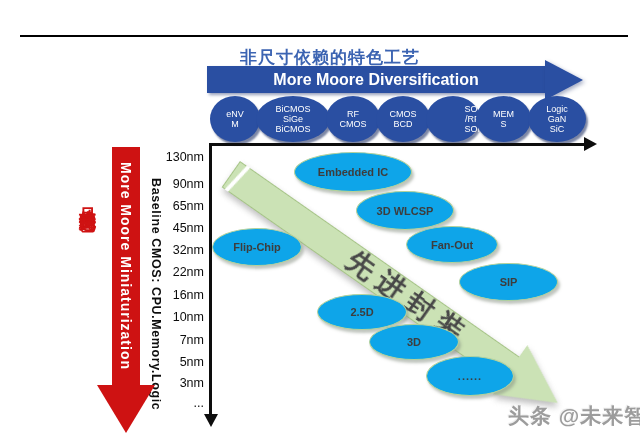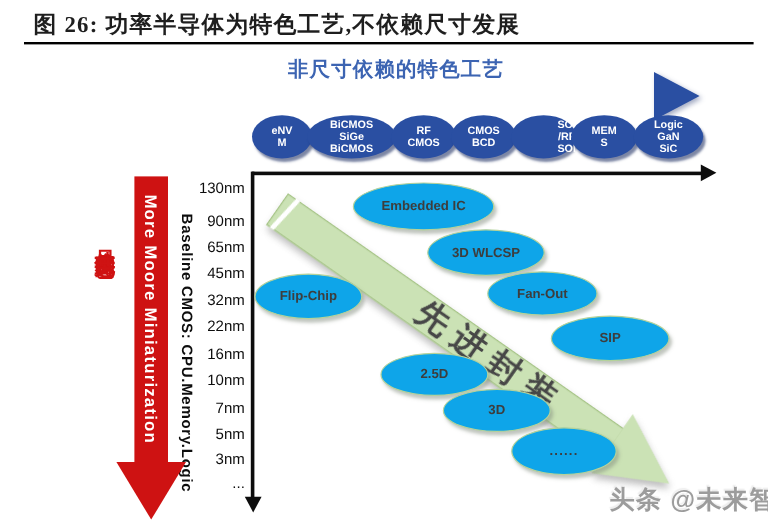--- a/index.html
+++ b/index.html
@@ -13,23 +13,23 @@
 
   
   .top-label{position:absolute;left:210px;top:46px;width:240px;text-align:center;
              font-size:17px;font-weight:bold;color:#3c64b2;letter-spacing:1px;}
   .harrow-body{position:absolute;left:207px;top:66px;width:338px;height:27px;background:#2a4fa2;
                display:flex;align-items:center;justify-content:center;color:#fff;
                font-size:16px;font-weight:bold;box-shadow:2px 2px 3px rgba(25,45,105,.45);}
   .harrow-head{position:absolute;left:545px;top:60px;width:0;height:0;
                border-top:20px solid transparent;border-bottom:20px solid transparent;
                border-left:38px solid #2a4fa2;filter:drop-shadow(2px 2px 2px rgba(25,45,105,.4));}
-  .b-ell{position:absolute;top:96px;height:36px;border-radius:50%;background:#2a4fa2;
+  .b-ell{position:absolute;top:96px;height:46px;border-radius:50%;background:#2a4fa2;
          display:flex;align-items:center;justify-content:center;text-align:center;
-         color:#fff;font-weight:bold;font-size:9px;line-height:1.12;
+         color:#fff;font-weight:normal;font-size:9px;line-height:1.12;
          box-shadow:2px 3px 2px rgba(16,35,90,.55);}
   .prelines{white-space:pre-line;}
 
   
   .axis-h{position:absolute;left:210px;top:143px;width:376px;height:3px;background:#0d0d0d;}
   .axis-h-head{position:absolute;left:584px;top:137px;width:0;height:0;
                border-top:7px solid transparent;border-bottom:7px solid transparent;
                border-left:13px solid #0d0d0d;}
   .axis-v{position:absolute;left:209px;top:143px;width:3px;height:272px;background:#0d0d0d;}
   .axis-v-head{position:absolute;left:204px;top:414px;width:0;height:0;
@@ -72,24 +72,26 @@
   
   .watermark{position:absolute;left:508px;top:402px;font-size:21px;font-weight:bold;
              color:#9c9c9c;letter-spacing:1px;white-space:nowrap;
              text-shadow:1px 1px 0 #ffffff,-1px -1px 1px #ededed;}
 </style>
 </head>
 <body>
 
 <div class="page">
 
-  <div class="fig-title">图 26:  功率半导体为特色工艺,不依赖尺寸发展</div>
   <div class="title-underline"></div>
 
   <div class="top-label">非尺寸依赖的特色工艺</div>
+  <div class="harrow-body">
+    <span>More Moore Diversification</span>
+  </div>
   <div class="harrow-head"></div>
 
   <div class="b-ell" style="left:210px;width:50px;">
       <span class="prelines">eNV
 M</span>
     </div>
   <div class="b-ell" style="left:256px;width:74px;">
       <span class="prelines">BiCMOS
 SiGe
 BiCMOS</span>

